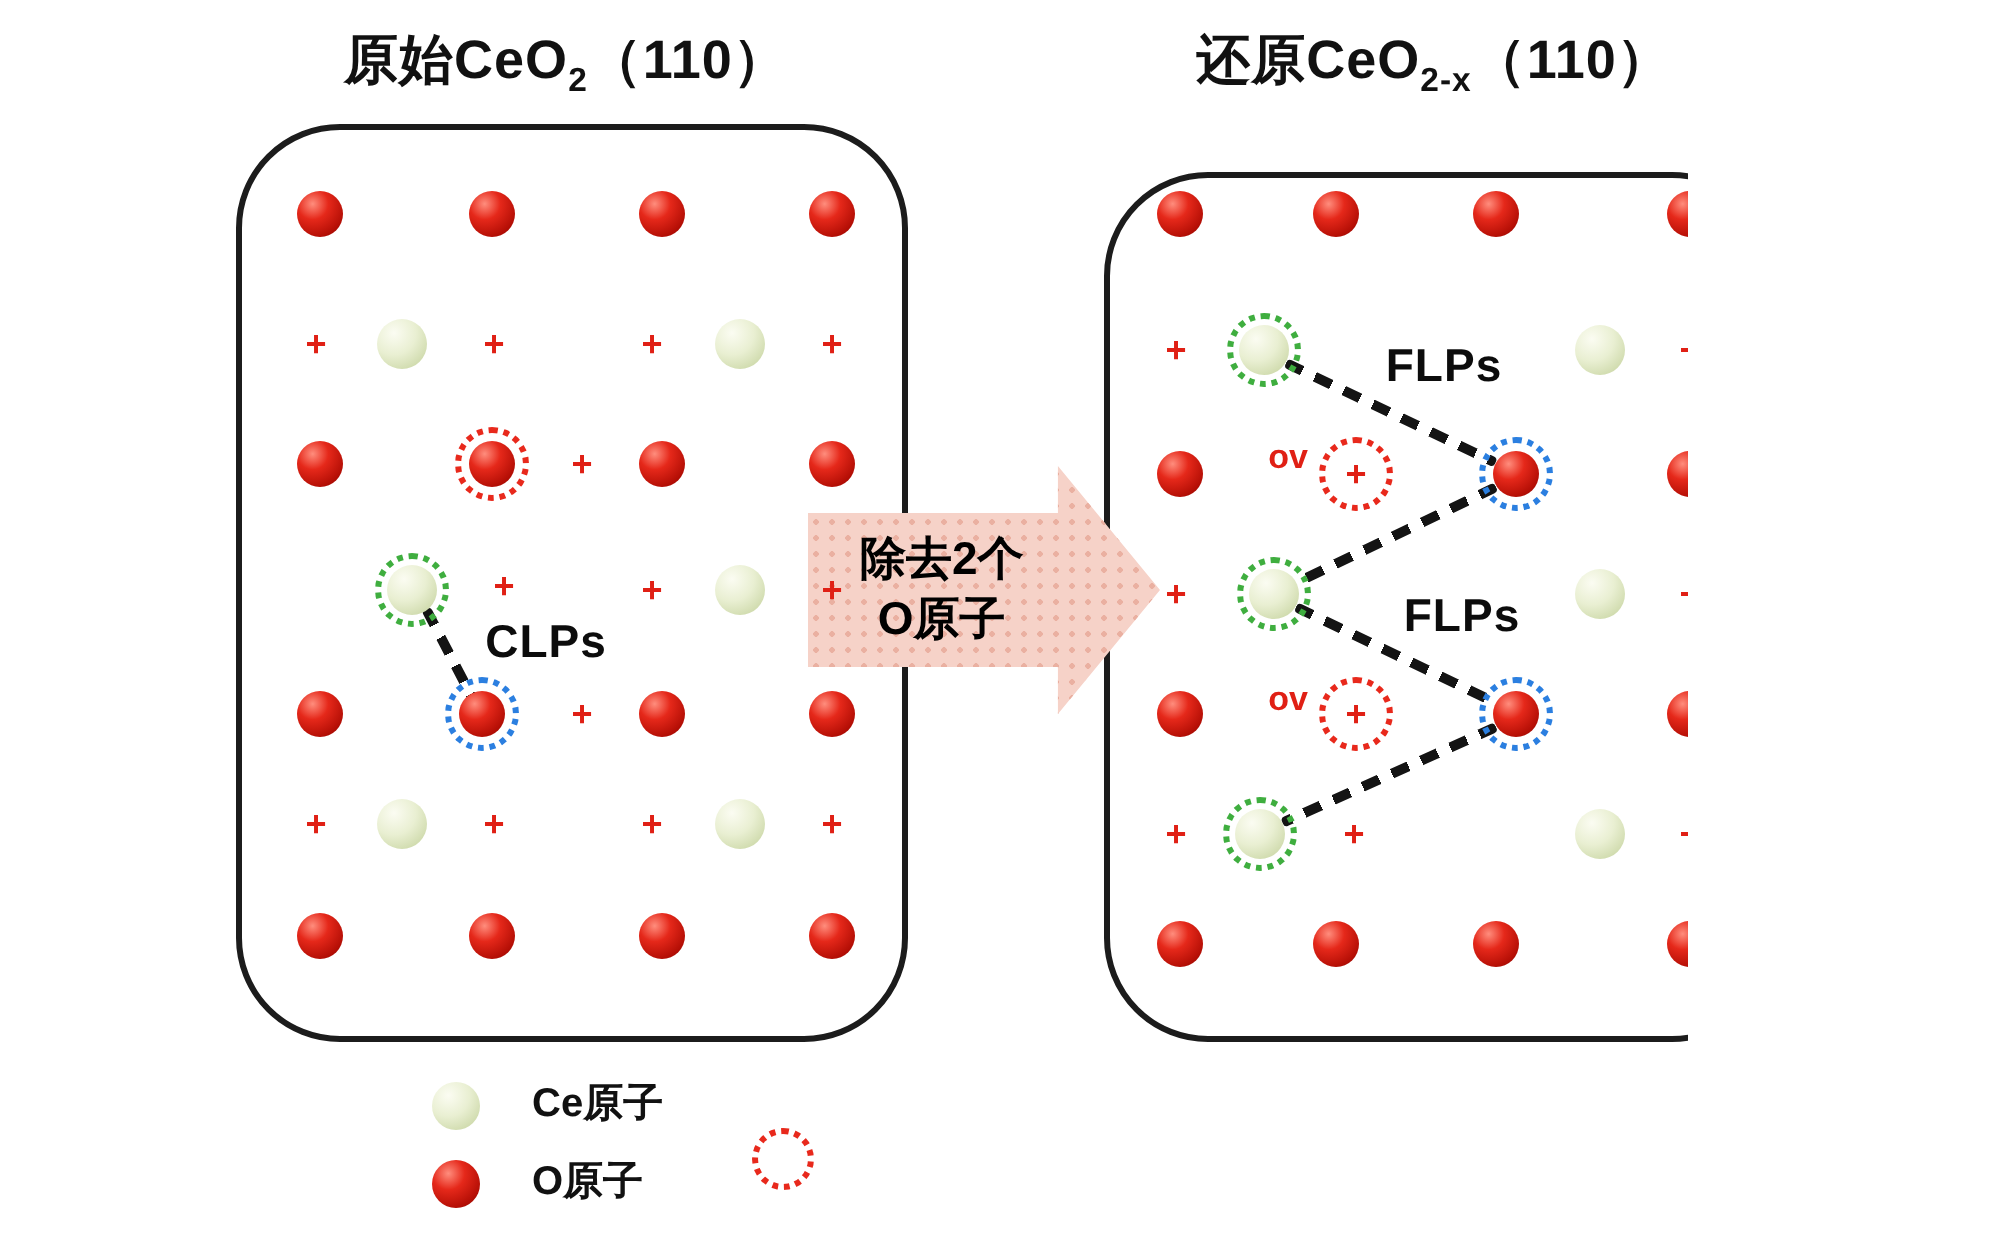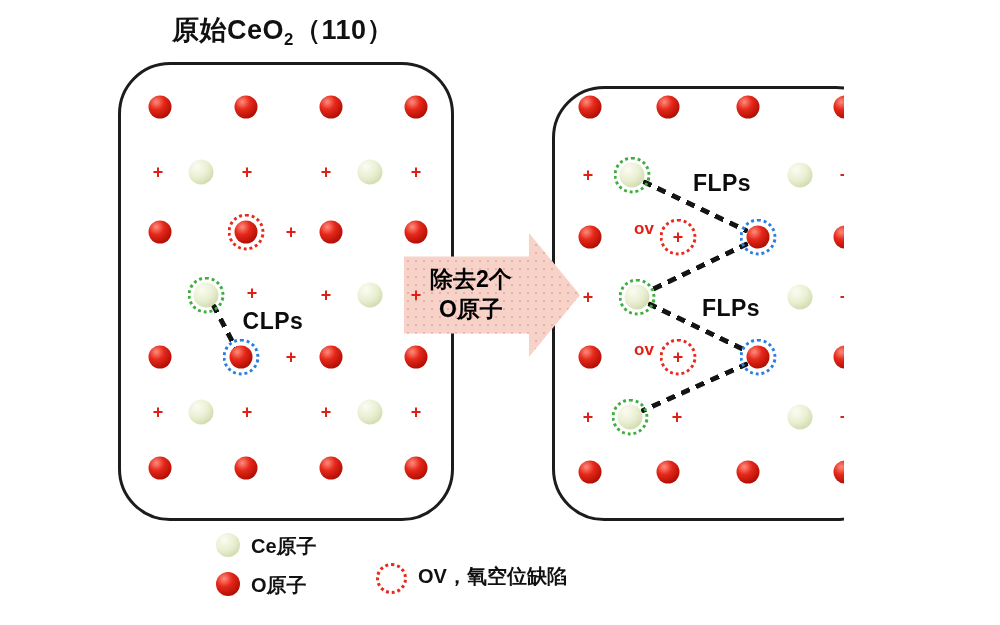--- a/index.html
+++ b/index.html
@@ -38,41 +38,42 @@
   .ring-red{border-color:var(--ov-ring,#e8291c);}
   .ring-green{border-color:var(--acid-ring,#3fae3f);}
   .ring-blue{border-color:var(--base-ring,#2b7fe0);}
   .plus{color:var(--plus,#e02015);font-size:18px;font-weight:700;line-height:1;z-index:4;}
   .bond{position:absolute;height:5px;transform-origin:0 50%;border-radius:2px;z-index:1;
     background:repeating-linear-gradient(90deg,#141414 0 9px,transparent 9px 16px);}
   .scene-label{z-index:5;white-space:nowrap;}
   .pair-label{font-size:23px;font-weight:700;color:#0c0c0c;letter-spacing:0.5px;}
   .ov-label{font-size:17px;font-weight:700;color:var(--plus,#e02015);}
   
-  .legend-item{position:absolute;display:flex;align-items:flex-start;gap:11px;height:32px;z-index:4;}
+  .legend-item{position:absolute;display:flex;align-items:flex-end;gap:26px;height:32px;z-index:4;}
   .legend-label{font-size:20px;font-weight:700;white-space:nowrap;}
   .sw-sphere{width:24px;height:24px;border-radius:50%;flex:0 0 auto;}
   .sw-ce{background:radial-gradient(circle at 34% 28%,#fbfcf2 0%,#e9efd2 45%,#ccd8a8 85%,#aebc84 100%);}
   .sw-o{background:radial-gradient(circle at 34% 28%,#ff8d7d 0%,#e5281a 35%,#b30e05 75%,#7d0701 100%);}
   .sw-ring{width:25px;height:25px;border-radius:50%;flex:0 0 auto;background:transparent;}
   .sw-ov{border:3.5px dotted var(--ov-ring,#e8291c);}
   .sw-acid{border:3.5px dotted var(--acid-ring,#3fae3f);}
   .sw-base{border:3.5px dotted var(--base-ring,#2b7fe0);}
   #legend-ce{left:216px;top:533px;}
   #legend-o{left:216px;top:572px;}
   #legend-ov{left:376px;top:563px;}
   #legend-acid{left:634px;top:533px;}
   #legend-base{left:634px;top:572px;}
 </style>
 </head>
 <body>
 
 <div class="canvas">
 
   <div class="panel-title" id="title-left"><span>原始CeO</span><sub>2</sub><span>（110）</span></div>
+  <div class="panel-title" id="title-right"><span>还原CeO</span><sub>2-x</sub><span>（110）</span></div>
 
   <div class="panel panel-left"></div>
   <div class="panel panel-right"></div>
 
   <div class="arrow-wrap">
     <div class="arrow-shape"></div>
     <div class="arrow-text">
       <div>除去2个</div>
       <div>O原子</div>
     </div>
@@ -168,16 +169,15 @@
   <div class="legend-item" id="legend-ce">
     <span class="sw-sphere sw-ce"></span>
     <span class="legend-label">Ce原子</span>
   </div>
   <div class="legend-item" id="legend-o">
     <span class="sw-sphere sw-o"></span>
     <span class="legend-label">O原子</span>
   </div>
   <div class="legend-item" id="legend-ov">
     <span class="sw-ring sw-ov"></span>
-    <span class="legend-label">OV，氧空位缺陷</span>
   </div>
 
 </div>
 
 </body></html>

